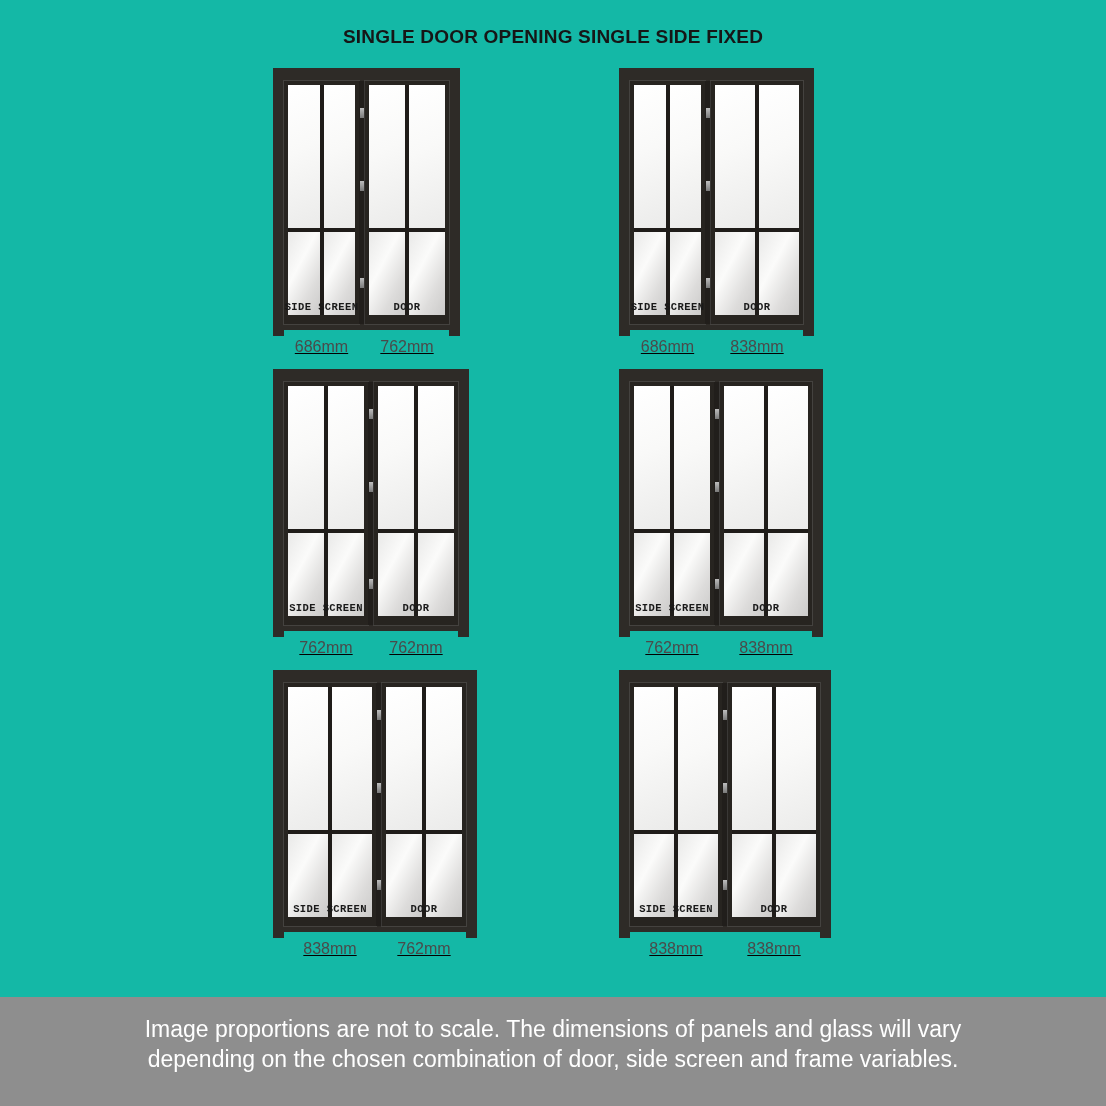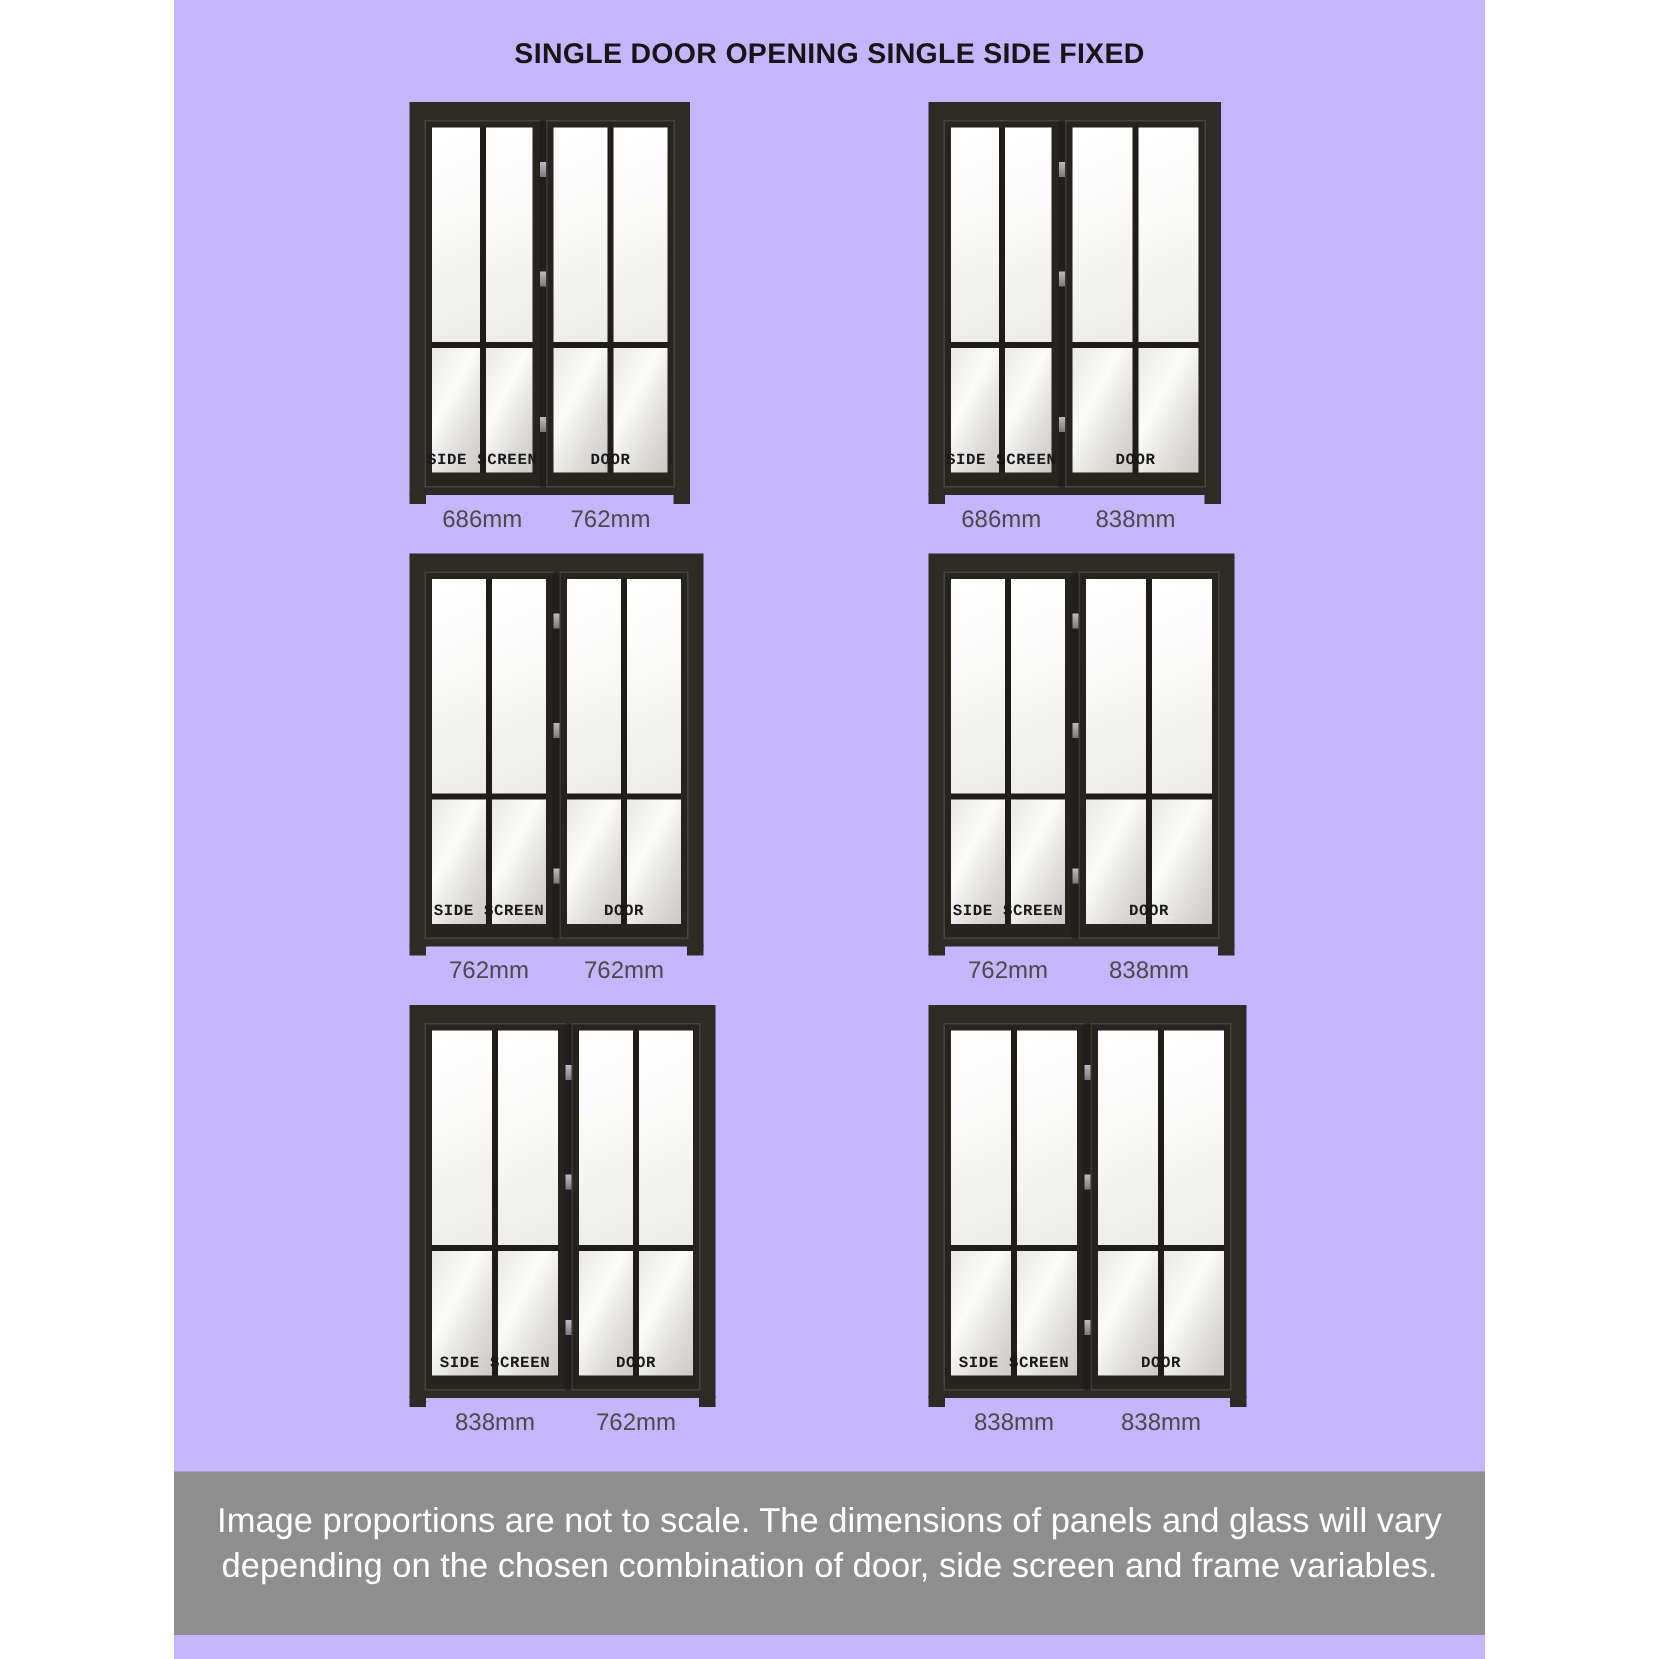--- a/index.html
+++ b/index.html
@@ -1,17 +1,17 @@
 <!DOCTYPE html>
 <html><head>
 <meta charset="utf-8">
 <style>
   html,body{margin:0;padding:0;background:#ffffff;}
   body{font-family:"Liberation Sans", sans-serif;}
-  .page{position:relative;width:874px;height:1106px;background:#c4b5fd;overflow:hidden;margin:0 auto;}
+  .page{position:relative;width:1106px;height:1106px;background:#14b8a6;overflow:hidden;margin:0 auto;}
 
   .title{padding-top:25px;text-align:center;font-size:19px;line-height:24px;font-weight:700;
          color:#161616;letter-spacing:.2px;margin-bottom:19px;}
 
   .grid{display:grid;grid-template-columns:214px 214px;column-gap:132px;row-gap:13px;justify-content:center;}
   .unit{justify-self:start;}
 
   .frame{position:relative;height:262px;box-sizing:border-box;background:#2e2b27;
          padding:13px 11px 6px 11px;display:flex;align-items:stretch;font-family:Liberation Mono, monospace;}
   .foot{position:absolute;bottom:-6px;width:11px;height:7px;background:#2e2b27;}
@@ -26,24 +26,24 @@
   .pane.bottom{background:linear-gradient(118deg,#e9e9e8 0%,#fbfbfa 38%,#dddcdb 72%,#cbcac9 100%);}
 
   .leaf-label{position:absolute;left:0;right:0;bottom:11px;text-align:center;white-space:nowrap;
               font-size:10.5px;font-weight:700;letter-spacing:.4px;color:#191919;}
 
   .post{width:6px;background:#211e1b;position:relative;flex:none;}
   .hinge{position:absolute;left:1px;width:4px;height:10px;
          background:linear-gradient(180deg,#bdbdbd,#7a7a7a);}
   .hinge.h1{top:11%;} .hinge.h2{top:41%;} .hinge.h3{top:81%;}
 
-  .dims{display:flex;gap:6px;padding:0 11px;margin-top:8px;}
+  .dims{display:flex;gap:6px;padding:0 11px;margin-top:8px;text-decoration:underline;}
   .dim{flex:none;text-align:center;font-size:16px;color:#4a4a4a;}
 
-  .footer{position:absolute;left:0;right:0;bottom:16px;height:109px;box-sizing:border-box;
+  .footer{position:absolute;left:0;right:0;bottom:0;height:109px;box-sizing:border-box;
           background:#8e8e8e;padding-top:17px;text-align:center;}
   .footer div{color:#ffffff;font-size:23px;line-height:30px;}
 </style>
 </head>
 <body>
 
 <div class="page">
   <div class="title">SINGLE DOOR OPENING SINGLE SIDE FIXED</div>
   <div class="grid">
   <div class="unit">

